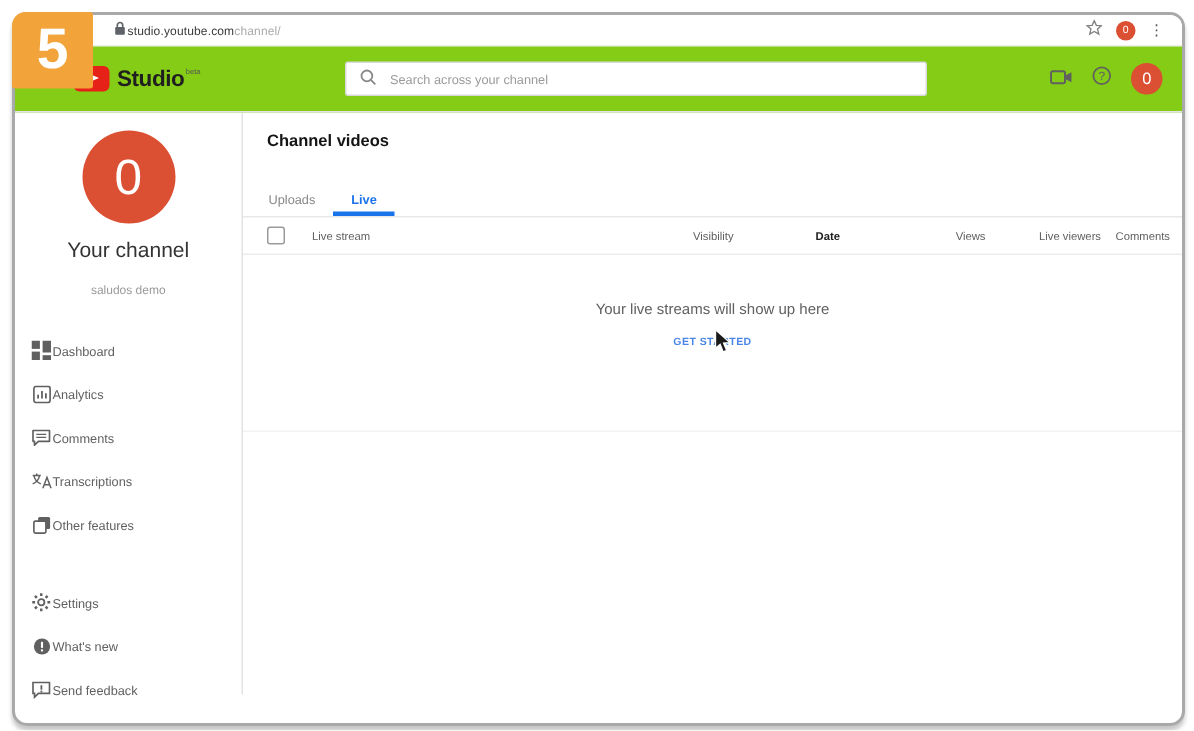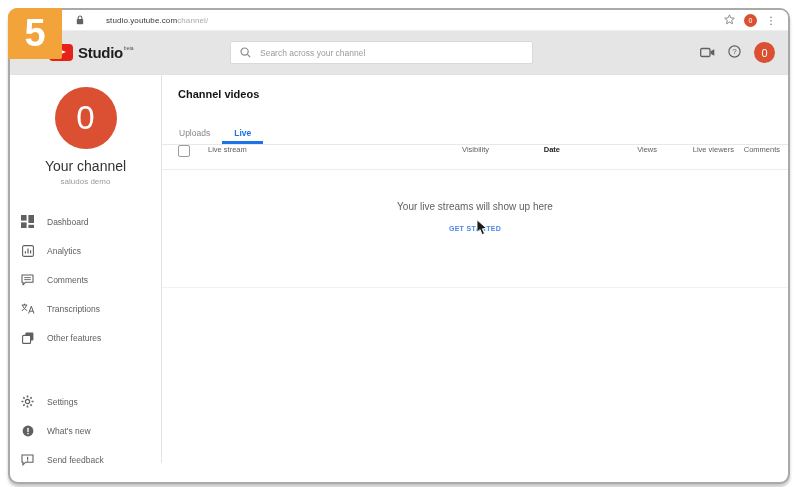--- a/index.html
+++ b/index.html
@@ -23,81 +23,81 @@
   .tab { width:134px; height:16px; background:#FCFCFC; border-radius:6px 6px 0 0;
          display:flex; align-items:center; gap:4px; padding:0 6px; }
   .tab-favicon { width:7px; height:7px; border-radius:50%; background:#E62117; flex:none; }
   .tab-title { flex:1; font-size:7.5px; color:#4a4a4a; white-space:nowrap; overflow:hidden; }
   .tab-close { font-size:8px; color:#666; line-height:1; }
   .newtab { font-size:11px; color:#555; margin:0 0 2px 10px; line-height:1; }
 
   
   .urlbar { height:21px; background:#fff; display:flex; align-items:center;
             padding:0 12px 0 66px; border-bottom:1px solid #ededed; }
-  .url-text { font-size:8px; color:#3a3a3a; margin-left:22px; letter-spacing:.1px; }
+  .url-text { font-size:8px; color:#3a3a3a; margin-left:1px; letter-spacing:.1px; }
   .url-path { color:#aaa; }
   .urlbar-right { margin-left:auto; display:flex; align-items:center; gap:9px; }
   .browser-avatar { width:13px; height:13px; border-radius:50%; background:#DB4F32; color:#fff;
                     font-size:7px; display:flex; align-items:center; justify-content:center; }
   .dots { font-size:10px; color:#555; }
 
   
-  .appheader { height:44px; background:#e5e5e5; display:flex; align-items:center;
+  .appheader { height:44px; background:#84cc16; display:flex; align-items:center;
                padding:0 13px 0 10px; border-bottom:1px solid #e3e3e3; position:relative; }
   .hamburger { width:14px; display:flex; flex-direction:column; gap:2.5px; }
   .hamburger span { height:1.6px; background:#555; }
   .logo { display:flex; align-items:flex-start; margin-left:15px; }
   .logo-icon { width:24px; height:17px; background:#E62117; border-radius:4px; position:relative; }
   .logo-icon::after { content:""; position:absolute; left:9.5px; top:5px;
                       border-left:7px solid #fff; border-top:3.8px solid transparent;
                       border-bottom:3.8px solid transparent; }
   .logo-text { font-size:15px; font-weight:bold; color:#1f1f1f; margin-left:5px; line-height:17px;
                letter-spacing:-.3px; }
   .logo-sup { font-size:5px; color:#555; margin-left:1px; margin-top:1px; }
-  .searchbox { position:absolute; left:220px; top:10px; width:303px; height:23px;
+  .searchbox { position:absolute; left:220px; top:10px; width:388px; height:23px;
                border:1px solid #d9d9d9; border-radius:2px; background:#fff;
                display:flex; align-items:center; padding:0 9px; }
   .searchbox input { border:none; outline:none; flex:1; margin-left:9px; font-size:8.5px; color:#333;
                      font-family:"Liberation Sans", sans-serif; }
   .searchbox input::placeholder { color:#9a9a9a; }
   .appheader-right { margin-left:auto; display:flex; align-items:center; gap:13px; }
   .app-avatar { width:21px; height:21px; border-radius:50%; background:#DB4F32; color:#fff;
                 font-size:11px; display:flex; align-items:center; justify-content:center; }
 
   
   .appbody { display:flex; height:388px; }
   .sidebar { width:152px; flex:none; border-right:1px solid #e3e3e3; display:flex; flex-direction:column; }
   .channel-block { text-align:center; padding-top:12px; }
   .channel-avatar { width:62px; height:62px; border-radius:50%; background:#DB4F32; margin:0 auto;
                     color:#fff; font-size:33px; display:flex; align-items:center; justify-content:center; }
   .channel-title { margin-top:9px; font-size:14px; font-weight:normal; color:#333; }
-  .channel-sub { margin-top:3px; font-size:8px; color:#9b9b9b; }
+  .channel-sub { margin-top:15px; font-size:8px; color:#9b9b9b; }
   .menu { margin-top:21px; }
-  .menu-item { height:29px; display:flex; align-items:center; padding-left:10px; gap:12px;
+  .menu-item { height:29px; display:flex; align-items:center; padding-left:10px; 
                font-size:8.5px; color:#606060; cursor:pointer; }
   .menu-item .micon { width:15px; height:15px; flex:none; display:flex; align-items:center; justify-content:center; }
   .menu-item.active { background:#EDEDED; color:#B00000; }
   .menu-footer { margin-top:auto; margin-bottom:-11px; }
 
   
   .main { flex:1; display:flex; flex-direction:column; background:#fff; }
   .title-block { height:70px; border-bottom:1px solid #e8e8e8; display:flex; flex-direction:column;
                  justify-content:space-between; padding-top:13px; }
   .mc-title { font-size:11px; font-weight:bold; color:#141414; padding-left:16px; }
   .mc-tabs { display:flex; padding-left:5px; }
   .mc-tab { padding:0 12px 6px; font-size:8.5px; color:#888; cursor:pointer; }
   .mc-tab.active { color:#1A73E8; font-weight:bold; border-bottom:3px solid #1A73E8; padding-bottom:3px; }
 
   .filter-row { height:27px; border-bottom:1px solid #f0f0f0; display:flex; align-items:center;
                 padding-left:17px; gap:16px; }
   .filter-row input { border:none; outline:none; font-size:9px; color:#666; width:220px;
                       font-family:"Liberation Sans", sans-serif; }
   .filter-row input::placeholder { color:#9a9a9a; }
 
-  .table-header { height:25px; border-bottom:1px solid #ececec; display:flex; align-items:flex-start;
+  .table-header { height:25px; border-bottom:1px solid #ececec; display:flex; align-items:center;
                   padding:0 8px 0 16px; font-size:7.5px; color:#606060; }
   .checkbox { width:12px; height:12px; border:1px solid #9b9b9b; border-radius:2px; margin-right:18px; flex:none; }
   .col-livestream { flex:1; text-align:left; }
   .col { text-align:right; }
   .col-vis { width:120px; }
   .col-date { width:71px; font-weight:bold; color:#1c1c1c; }
   .col-views { width:97px; }
   .col-lv { width:77px; }
   .col-com { width:46px; }
 

